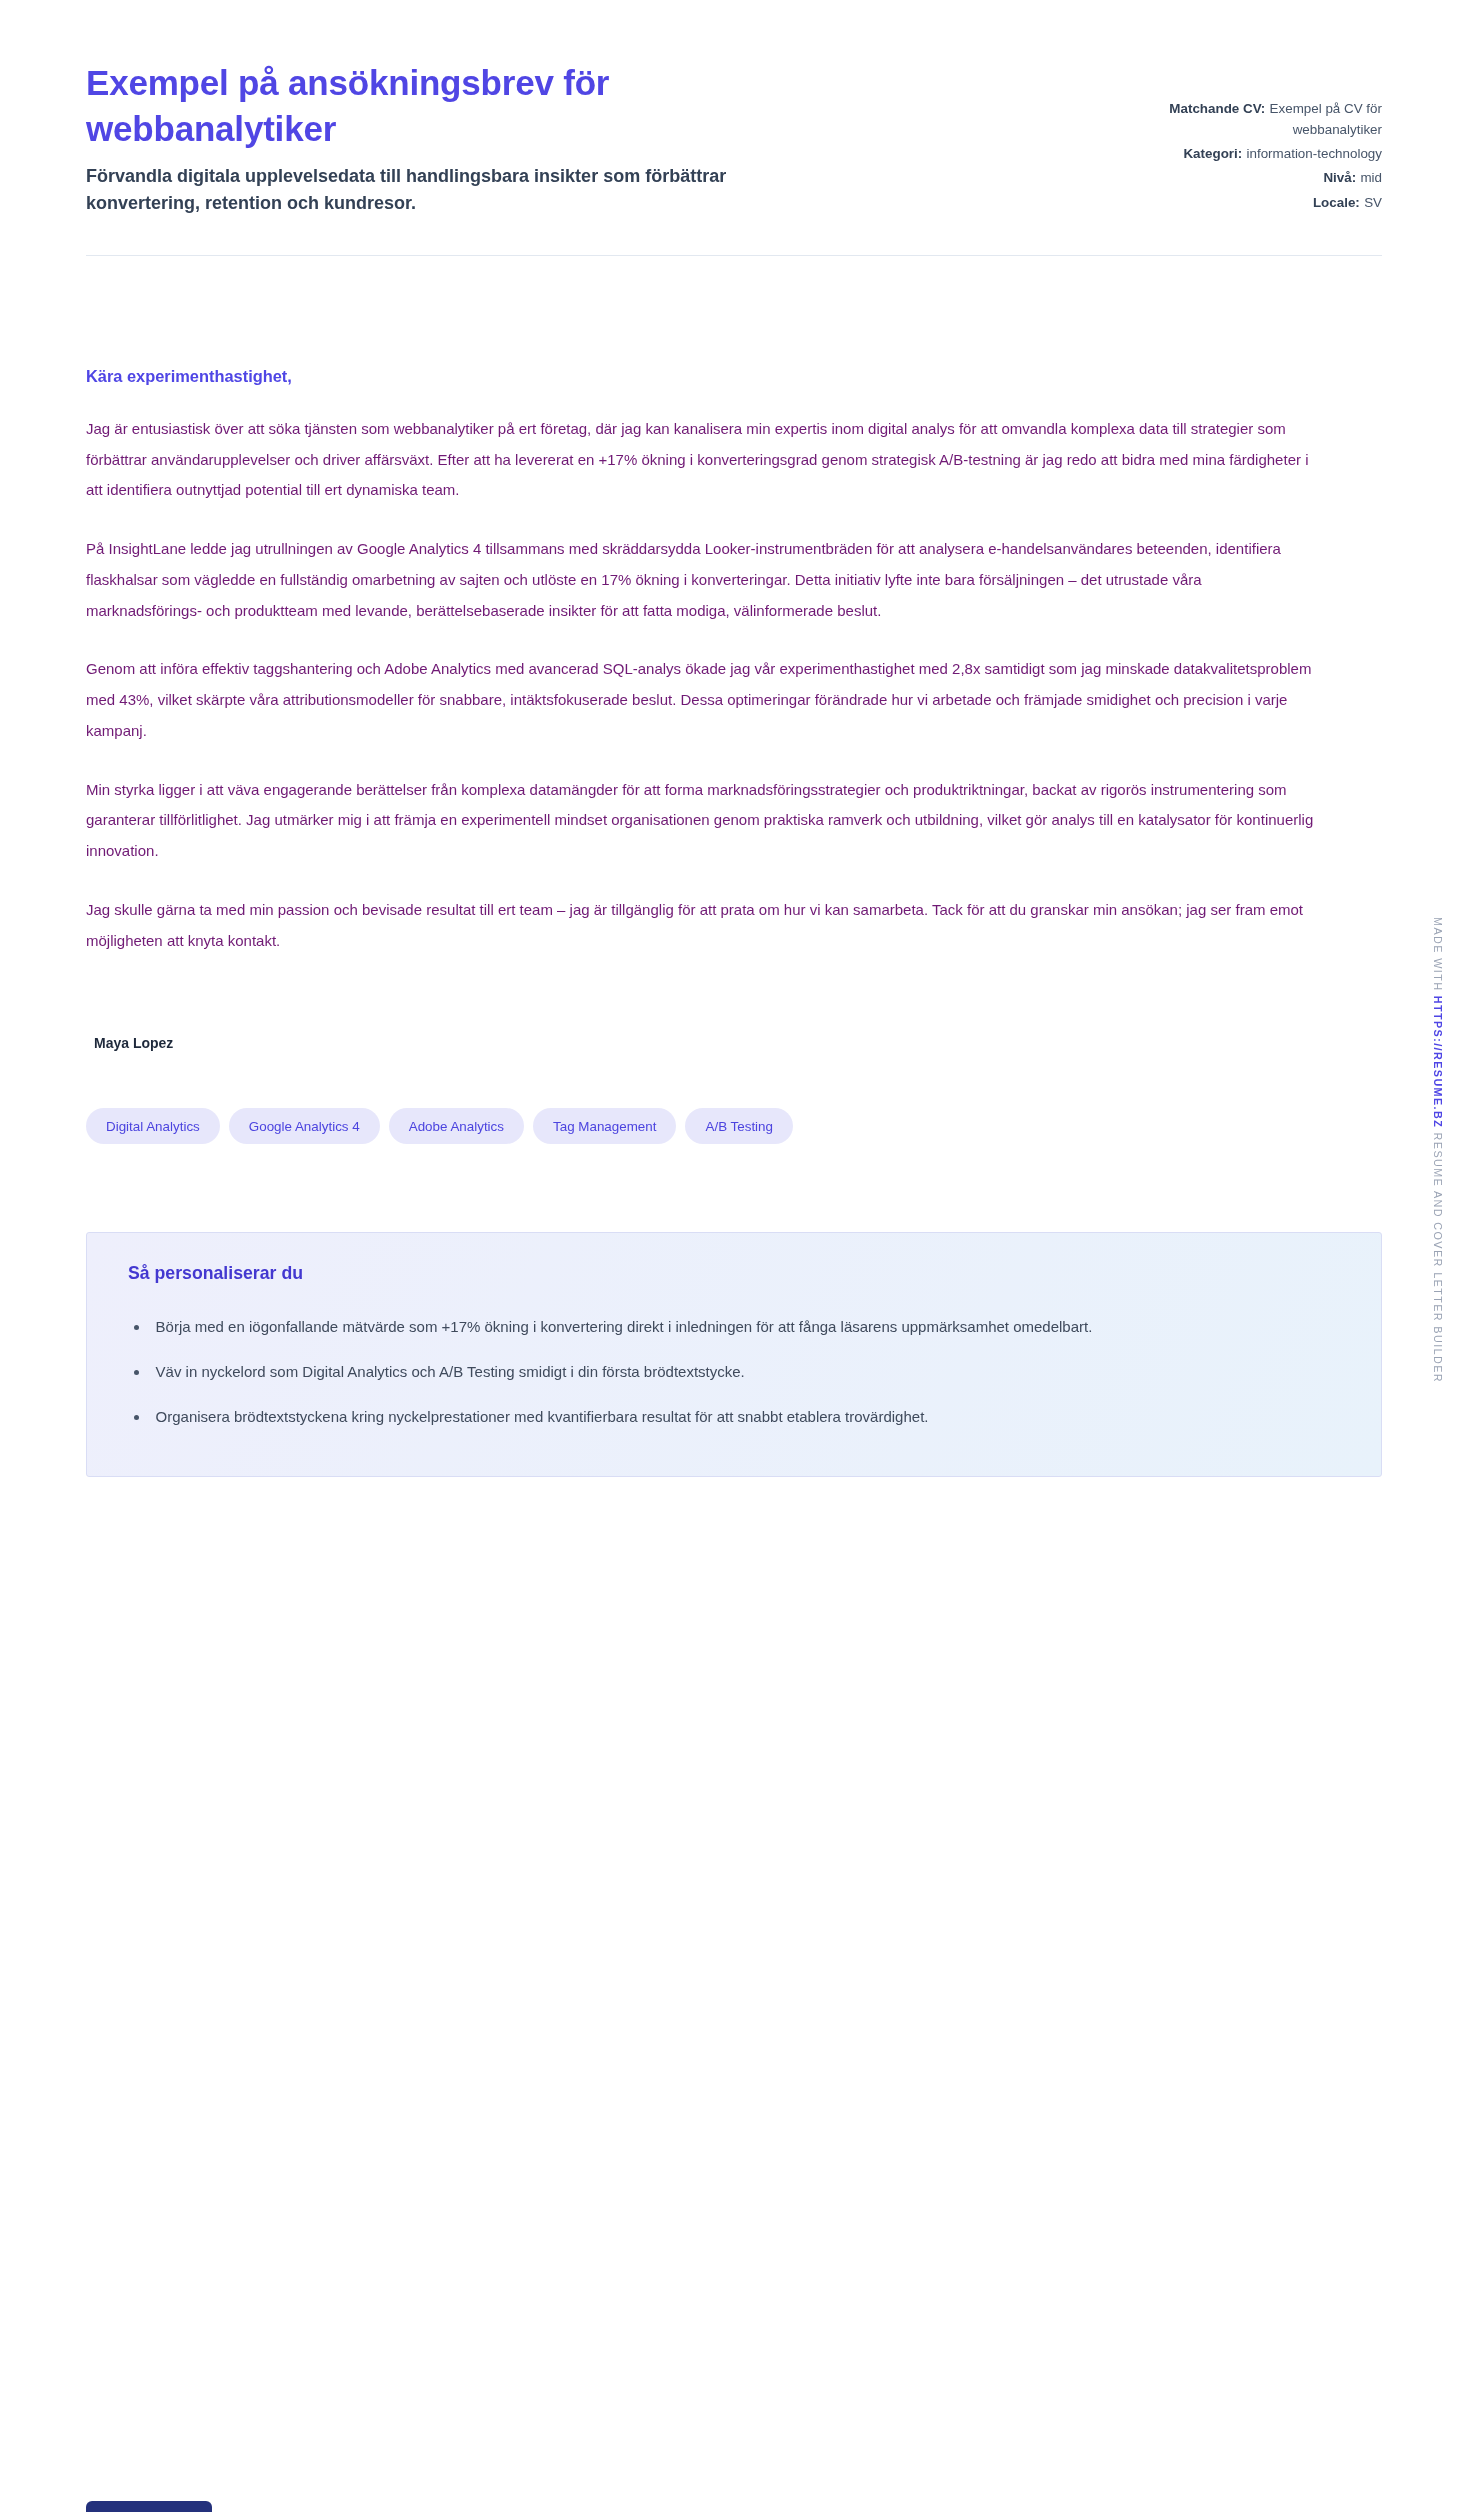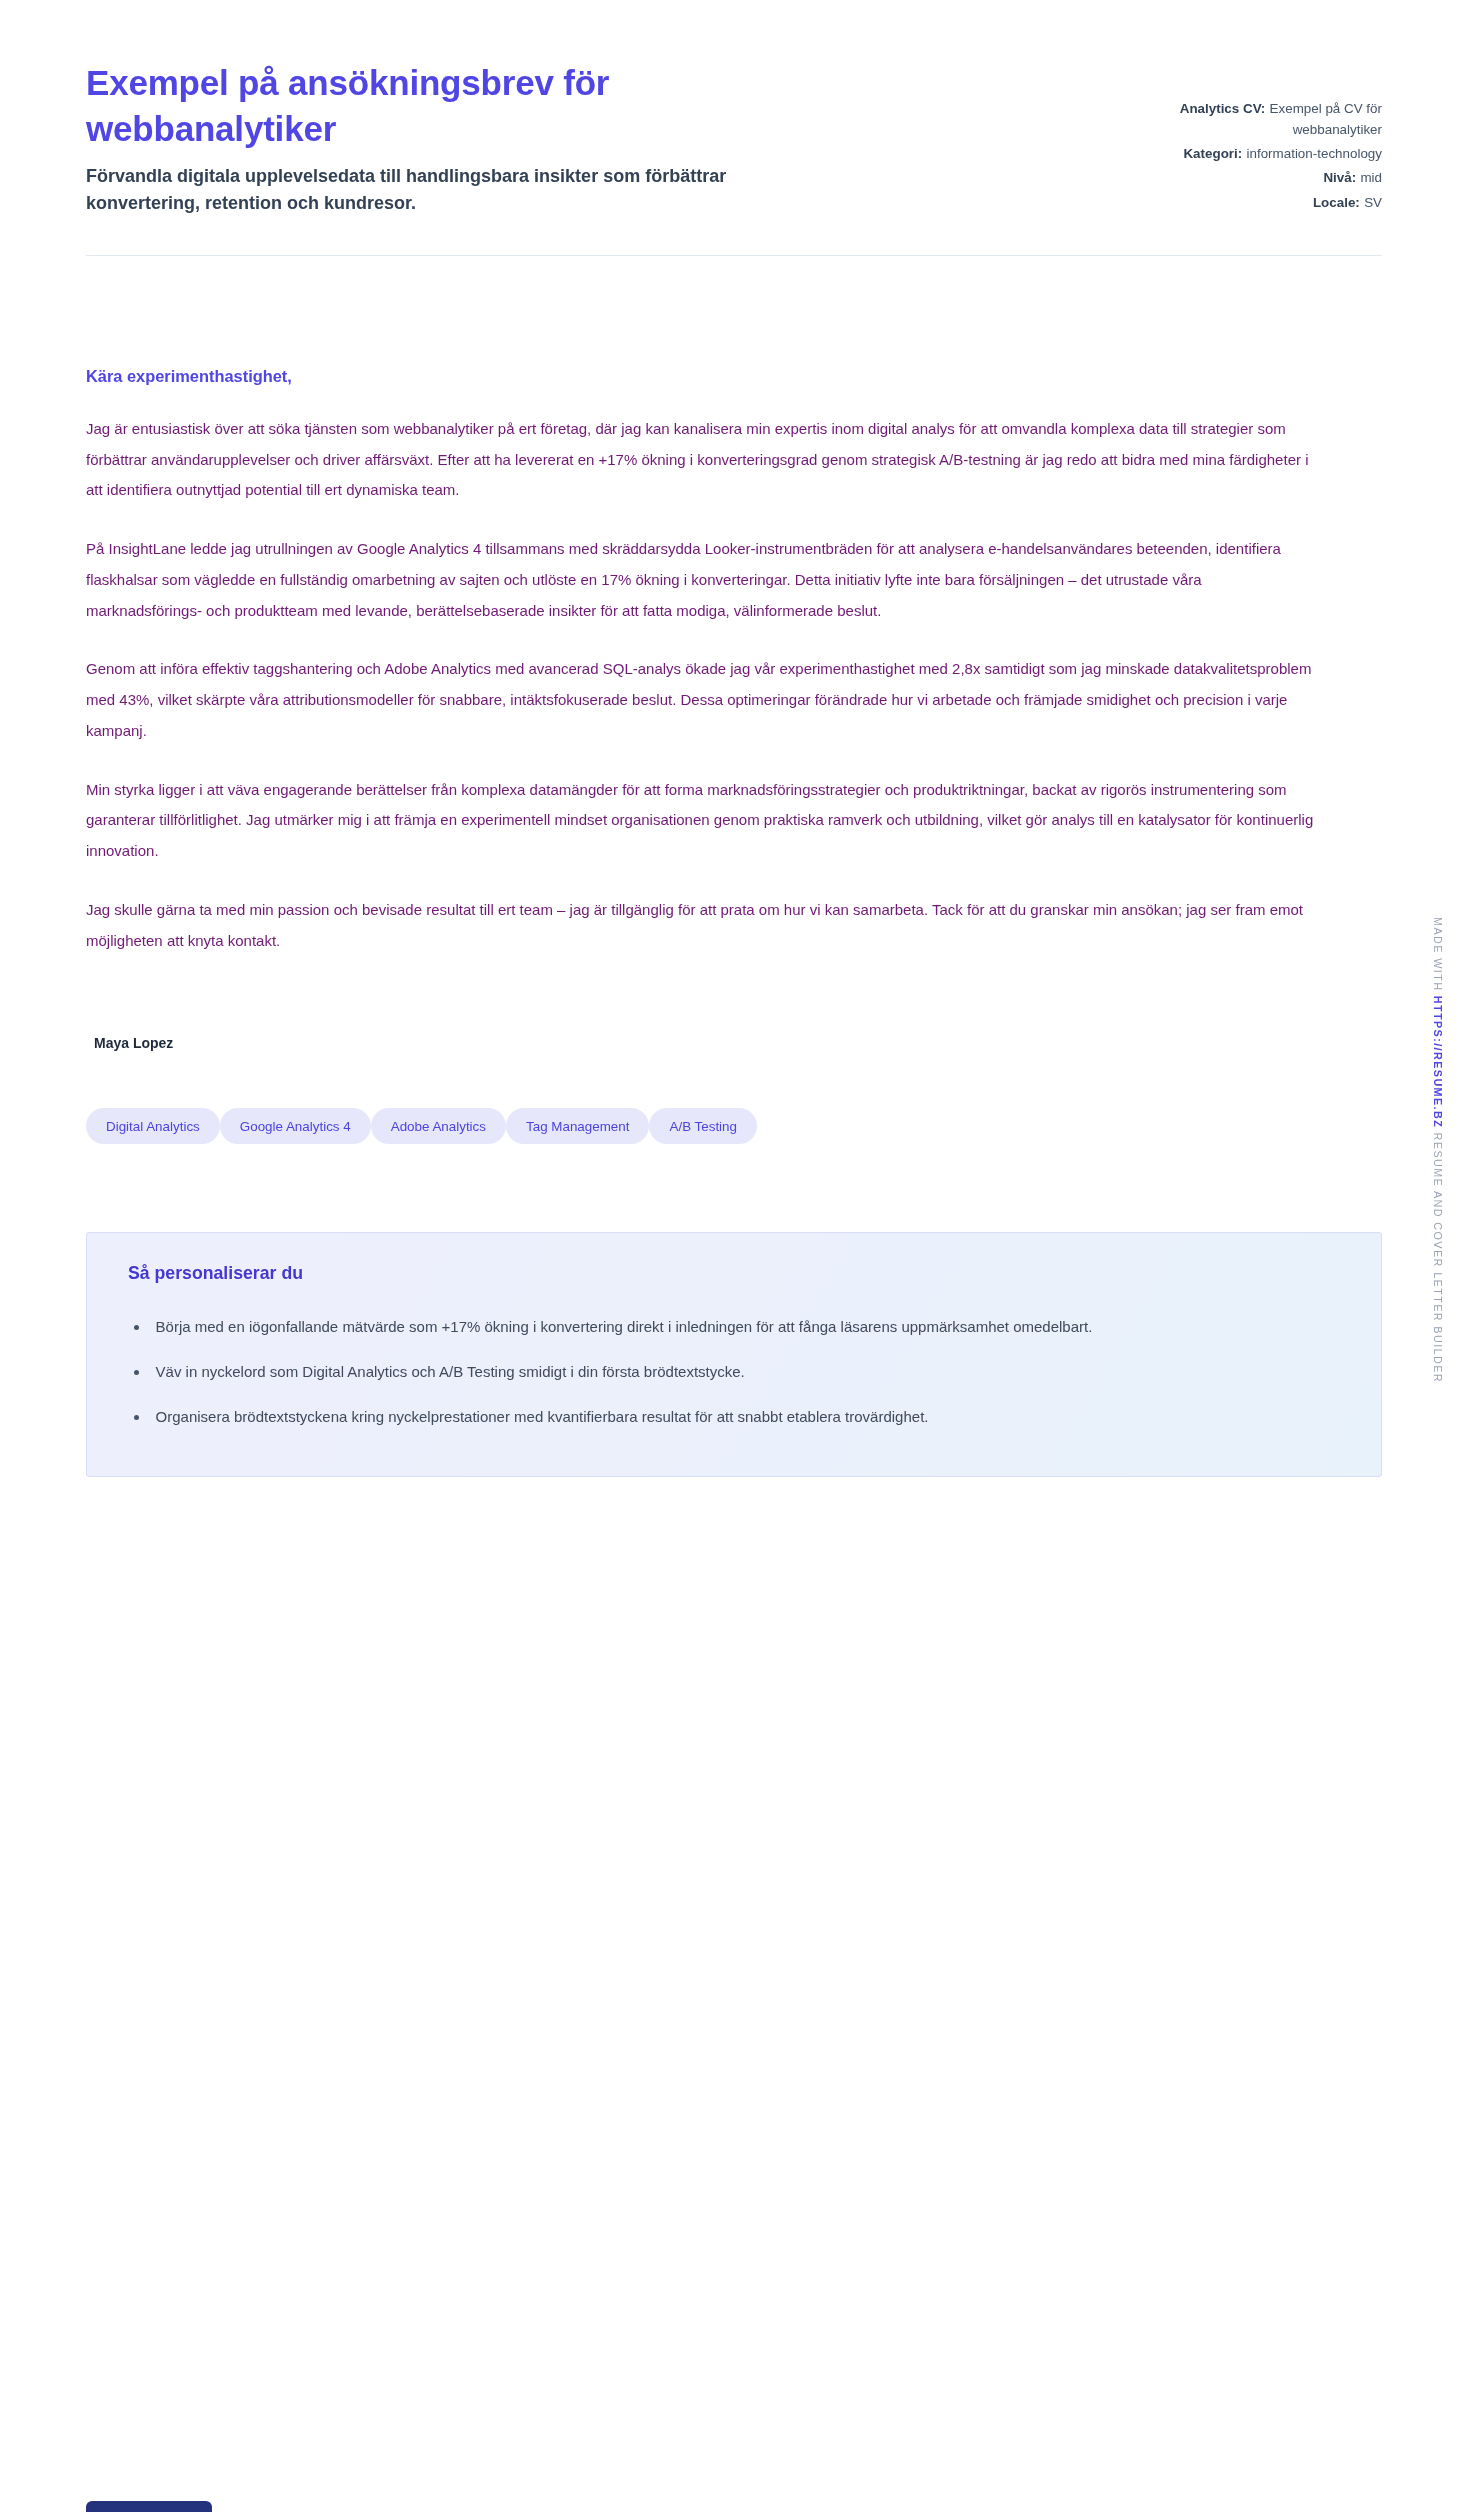--- a/index.html
+++ b/index.html
@@ -87,21 +87,21 @@
   .sig-role {
     margin: 31px 0 0 0;
     font-size: 17px;
     color: #475569;
   }
 
   
   .skills {
     margin-top: 57px;
     display: flex;
-    gap: 0;
+    gap: 9px;
     flex-wrap: wrap;
   }
   .pill {
     background: #e7e7fb;
     color: #4c44df;
     font-size: 13.4px;
     padding: 10.4px 20px;
     border-radius: 862px;
     white-space: nowrap;
   }
@@ -166,21 +166,21 @@
 
 <div class="container">
 
   <header class="header">
     <div class="header-left">
       <h1 class="page-title">Exempel på ansökningsbrev för webbanalytiker</h1>
       <p class="page-subtitle">Förvandla digitala upplevelsedata till handlingsbara insikter som förbättrar konvertering, retention och kundresor.</p>
     </div>
     <div class="meta">
       <div class="meta-row">
-        <span class="meta-label">Analytics CV:</span><span class="meta-value linkish">Exempel på CV för webbanalytiker</span>
+        <span class="meta-label">Matchande CV:</span><span class="meta-value linkish">Exempel på CV för webbanalytiker</span>
       </div>
       <div class="meta-row">
         <span class="meta-label">Kategori:</span><span class="meta-value">information-technology</span>
       </div>
       <div class="meta-row">
         <span class="meta-label">Nivå:</span><span class="meta-value">mid</span>
       </div>
       <div class="meta-row">
         <span class="meta-label">Locale:</span><span class="meta-value">SV</span>
       </div>

